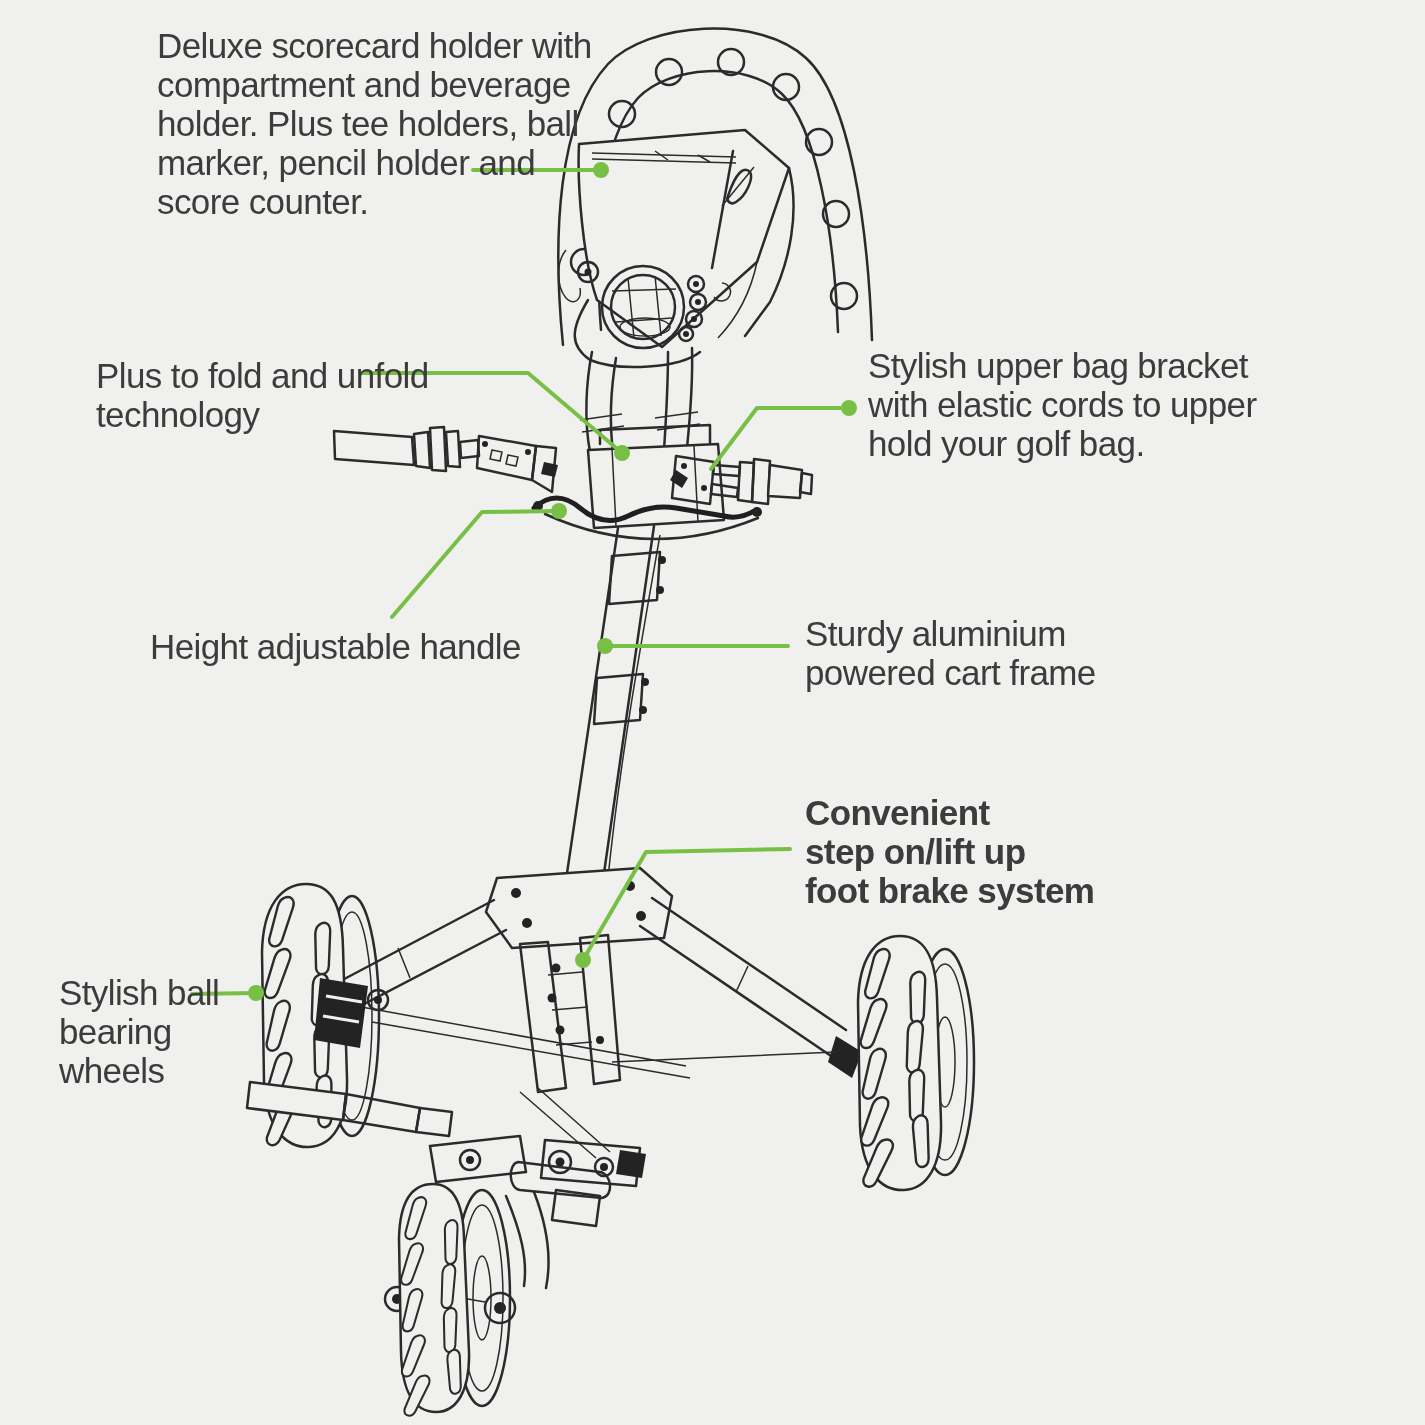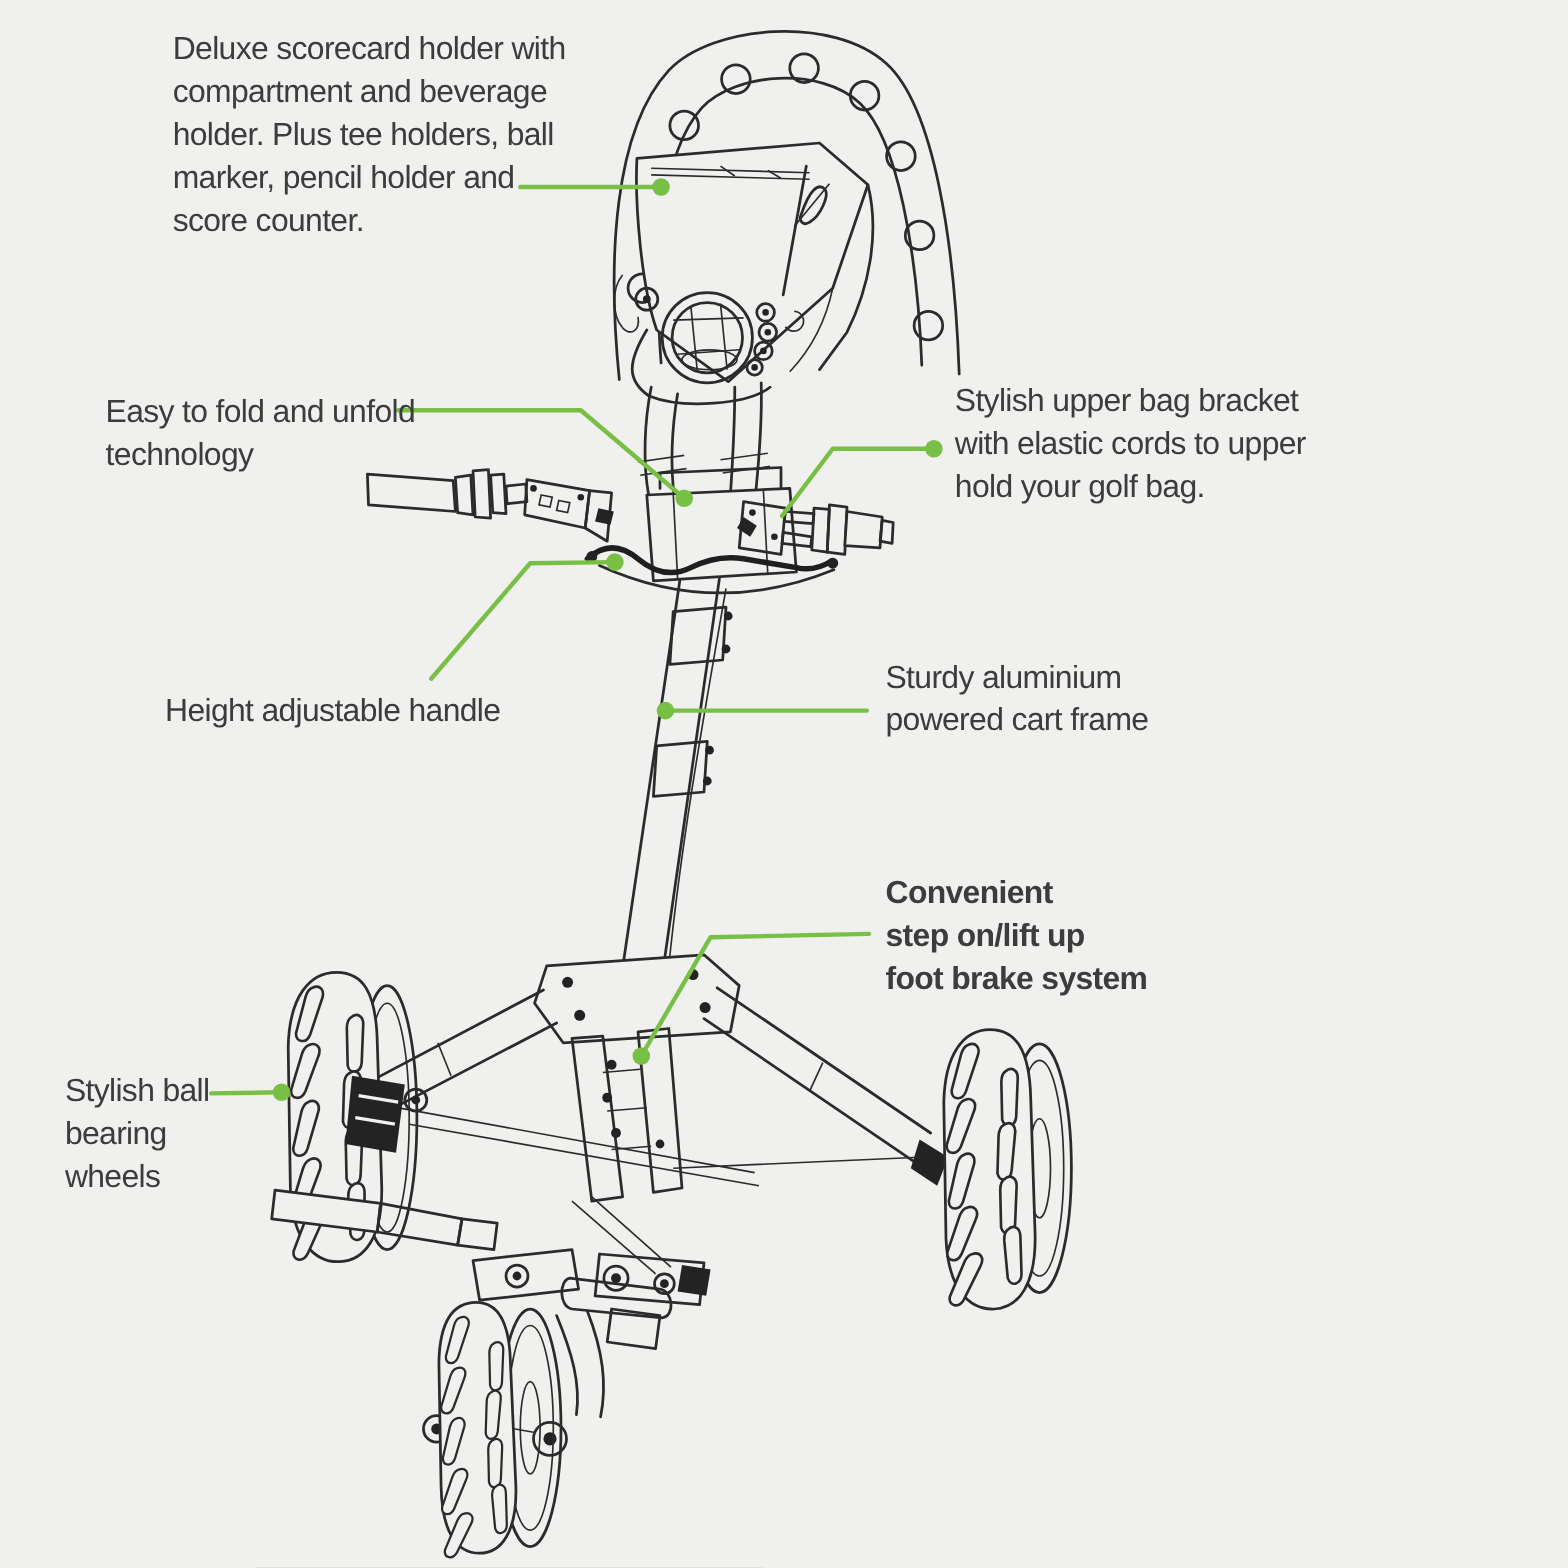--- a/index.html
+++ b/index.html
@@ -14,30 +14,30 @@
   .ink{stroke:#2b2b2b;fill:none;stroke-width:2.5;stroke-linecap:round;stroke-linejoin:round;}
   .ink-heavy{stroke:#1f1f1f;fill:none;stroke-width:5;stroke-linecap:round;stroke-linejoin:round;}
   .ink-thin{stroke:#2b2b2b;fill:none;stroke-width:1.5;}
   .fill-dark{fill:#232323;stroke:none;}
   .paper{fill:#f0f0ee;}
   .callout{stroke:#77c045;stroke-width:4;fill:none;stroke-linecap:round;stroke-linejoin:round;}
   .callout-dot{fill:#77c045;stroke:none;}
   .label{
     position:absolute;
     color:#3c3c3c;
-    font-size:29px;
+    font-size:35px;
     line-height:39px;
     letter-spacing:-0.6px;
     white-space:pre-line;
   }
   #label-scorecard{left:157px;top:26px;}
   #label-fold{left:96px;top:356px;}
   #label-bag-bracket{left:868px;top:346px;}
   #label-handle{left:150px;top:627px;}
-  #label-frame{left:805px;top:597px;}
+  #label-frame{left:805px;top:614px;}
   #label-brake{left:805px;top:793px;font-weight:bold;}
   #label-wheels{left:59px;top:973px;}
 </style>
 </head>
 <body>
 
 <div id="stage">
 
   <svg width="1425" height="1425" viewBox="0 0 1425 1425">
     <defs>
@@ -280,21 +280,21 @@
       <path class="callout" d="M192,994 L255,993"></path>
       <circle class="callout-dot" cx="256" cy="993" r="8"></circle>
     </g>
   </svg>
 
   <div class="label" id="label-scorecard">Deluxe scorecard holder with
 compartment and beverage
 holder. Plus tee holders, ball
 marker, pencil holder and
 score counter.</div>
-  <div class="label" id="label-fold">Easy to fold and unfold
+  <div class="label" id="label-fold">Plus to fold and unfold
 technology</div>
   <div class="label" id="label-bag-bracket">Stylish upper bag bracket
 with elastic cords to upper
 hold your golf bag.</div>
   <div class="label" id="label-handle">Height adjustable handle</div>
   <div class="label" id="label-frame">Sturdy aluminium
 powered cart frame</div>
   <div class="label" id="label-brake">Convenient
 step on/lift up
 foot brake system</div>

